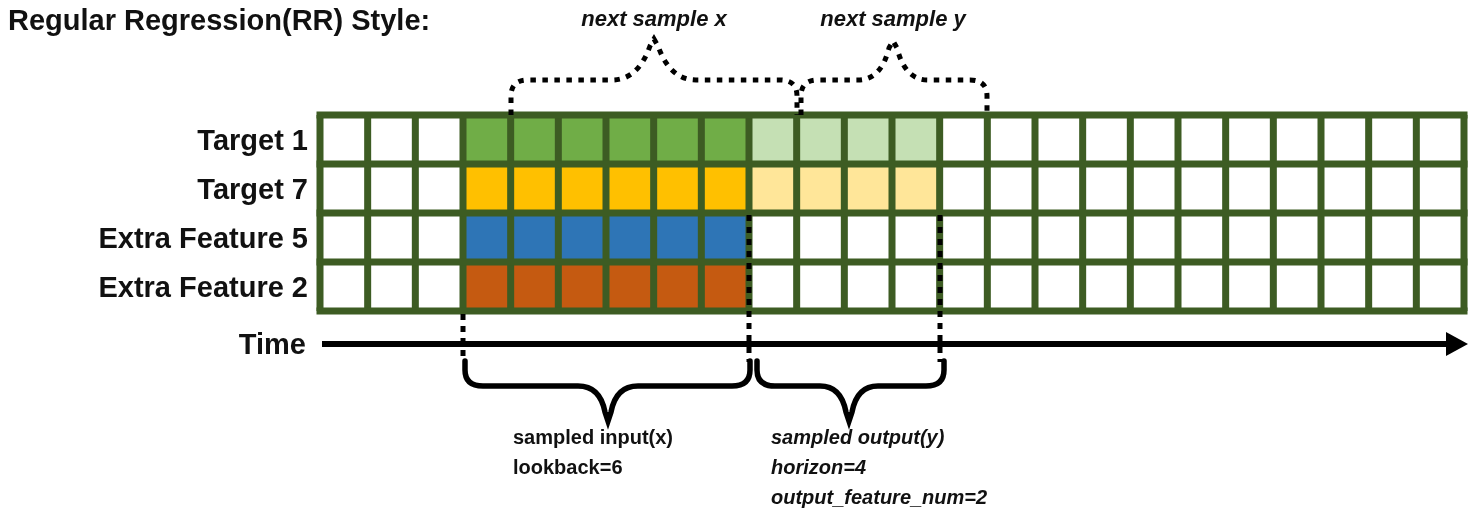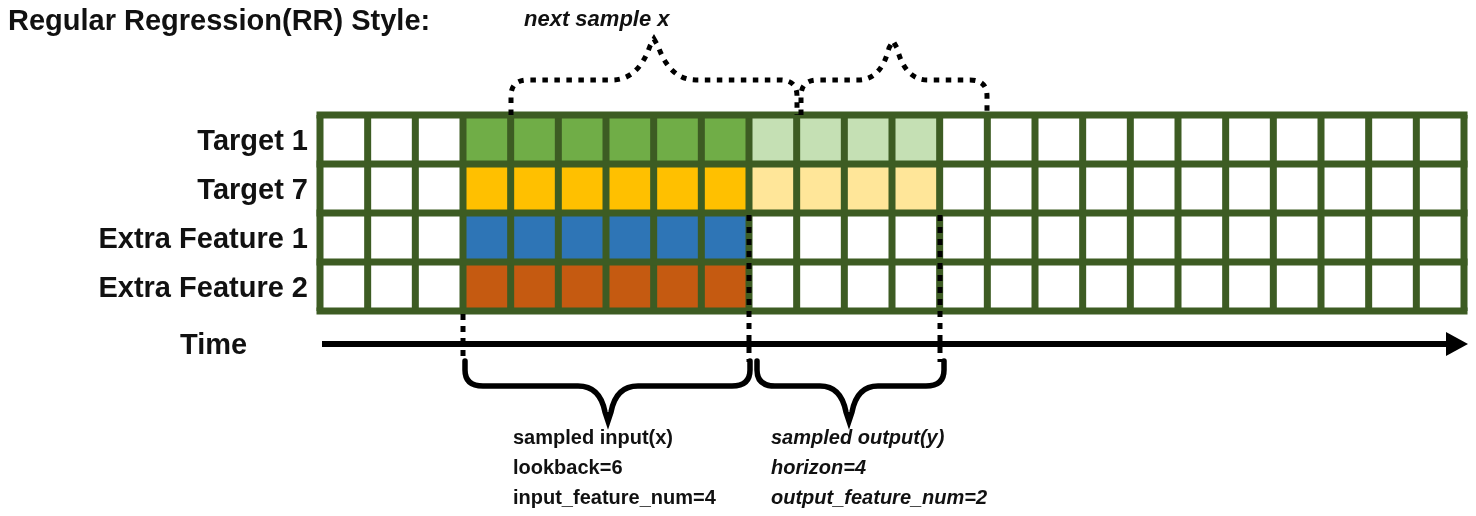--- a/index.html
+++ b/index.html
@@ -5,62 +5,62 @@
   html,body{margin:0;padding:0;background:#ffffff;}
   .canvas{
     position:relative;width:1476px;height:516px;background:#ffffff;overflow:hidden;
     font-family:"Liberation Sans", sans-serif;color:#1a1a1a;
   }
   .title{
     position:absolute;left:8px;top:4px;font-size:29px;font-weight:700;color:#111;
     letter-spacing:0px;white-space:nowrap;
   }
   .sample-label{
-    position:absolute;top:6px;width:260px;
+    position:absolute;top:6px;width:260px;text-align:center;
     font-size:22px;font-style:italic;font-weight:600;color:#111;white-space:nowrap;
   }
   .sample-label.x{left:524px;}
   .sample-label.y{left:763px;}
   .row-label{
     position:absolute;left:0;width:308px;text-align:right;
     font-size:29px;font-weight:700;line-height:32px;color:#111;white-space:nowrap;
   }
   .time-label{
-    position:absolute;left:180px;top:328px;width:126px;
+    position:absolute;left:180px;top:328px;width:126px;text-align:right;
     font-size:29px;font-weight:700;color:#111;
   }
   .anno{
     position:absolute;top:422px;font-size:20px;font-weight:600;line-height:30px;color:#111;
     white-space:nowrap;
   }
   .anno.input{left:513px;}
   .anno.output{left:771px;font-style:italic;}
   .anno div{height:30px;}
   svg{position:absolute;left:0;top:0;}
 </style>
 </head>
 <body>
 
 <div class="canvas">
 
   <div class="title">Regular Regression(RR) Style:</div>
 
   <div class="sample-label x">next sample x</div>
+  <div class="sample-label y">next sample y</div>
 
   <div class="row-label" style="top:124px">Target 1</div>
   <div class="row-label" style="top:173px">Target 7</div>
-  <div class="row-label" style="top:222px">Extra Feature 1</div>
+  <div class="row-label" style="top:222px">Extra Feature 5</div>
   <div class="row-label" style="top:271px">Extra Feature 2</div>
 
   <div class="time-label">Time</div>
 
   <div class="anno input">
     <div>sampled input(x)</div>
     <div>lookback=6</div>
-    <div>input_feature_num=4</div>
   </div>
   <div class="anno output">
     <div>sampled output(y)</div>
     <div>horizon=4</div>
     <div>output_feature_num=2</div>
   </div>
 
   <svg width="1476" height="516" viewBox="0 0 1476 516">
 
     <g id="grid-layer">

